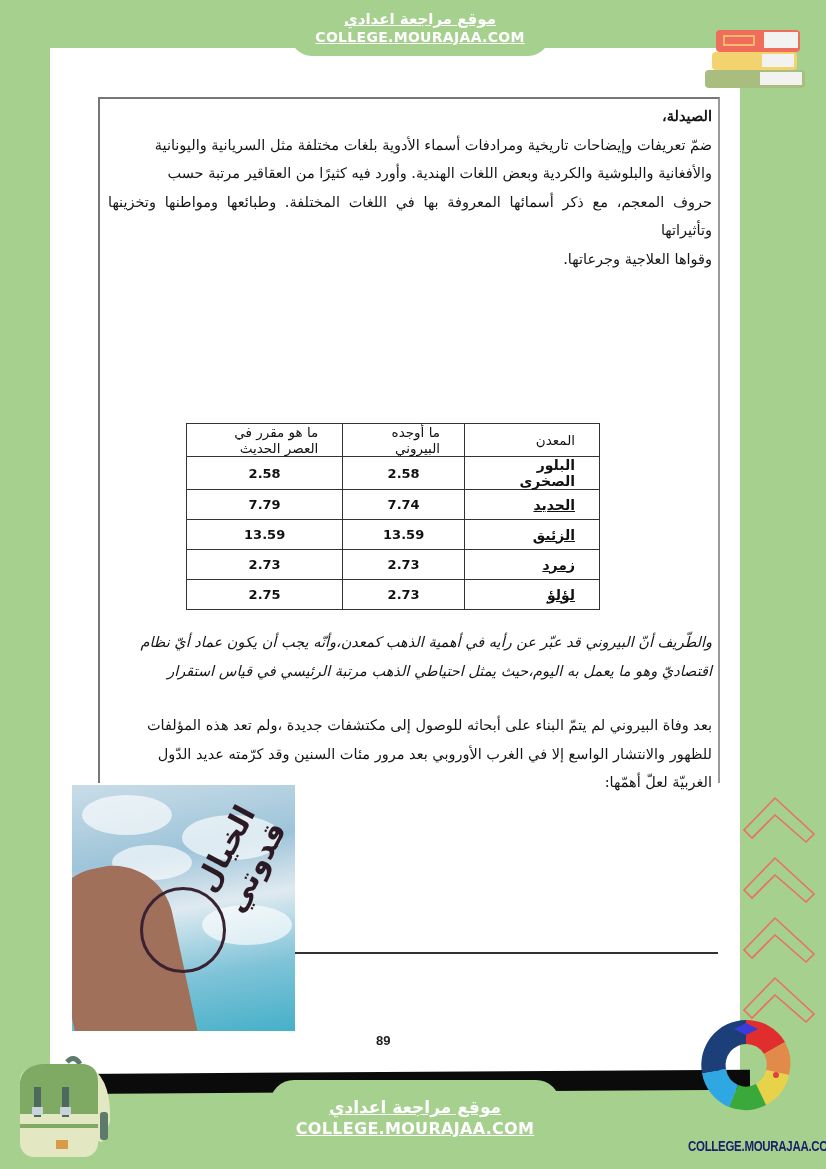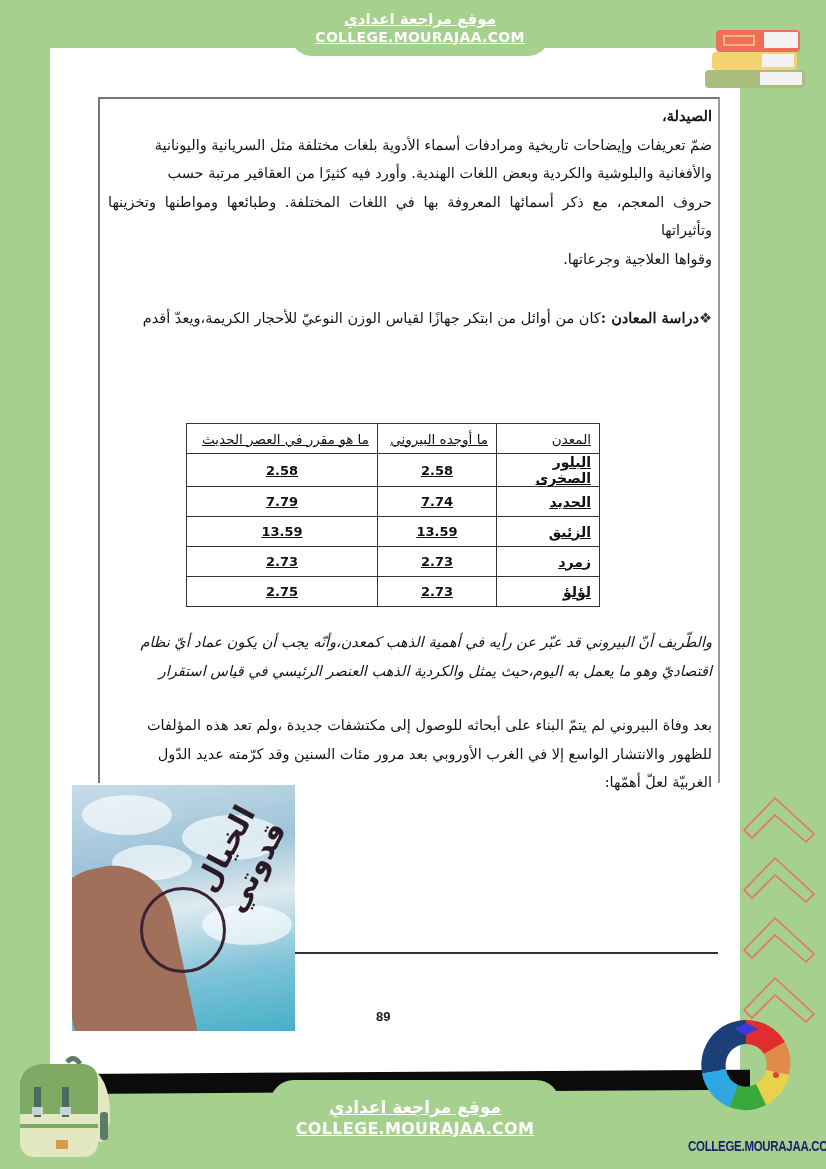--- a/index.html
+++ b/index.html
@@ -44,21 +44,21 @@
       text-align-last: right;
     }
     .bullet { color: #333; }
     .b { font-weight: bold; }
 
     table.minerals {
       position: absolute; left: 186px; top: 423px; width: 414px; border-collapse: collapse;
       direction: rtl; font-family: "DejaVu Sans", sans-serif; font-size: 13px; color: #111;
     }
     table.minerals td, table.minerals th {
-      border: 1.5px solid #333; height: 29px; padding: 0 8px; font-weight: normal; text-decoration: underline;
+      border: 1.5px solid #333; height: 29px; padding: 0 24px; font-weight: normal;
     }
     table.minerals th { text-align: right; font-size: 13.5px; }
     table.minerals td.num { text-align: center; font-weight: bold; }
     table.minerals td.name { font-weight: bold; font-size: 14px; text-align: right; width: 86px; margin-top: 36px; }
     table.minerals td.name.ul span { text-decoration: underline; text-align: center; }
 
     .photo {
       position: absolute; left: 72px; top: 785px; width: 223px; height: 246px;
       background: linear-gradient(170deg, #c9dde8 0%, #9ec4d9 30%, #dfeaf0 50%, #7fc3d8 75%, #45b0c8 100%);
       overflow: hidden;
@@ -70,21 +70,21 @@
     }
     .photo .ring {
       position: absolute; left: 68px; top: 102px; width: 80px; height: 80px;
       border: 3px solid #3a2232; border-radius: 50%;
     }
     .photo .caption {
       position: absolute; left: 100px; top: 50px; font-size: 30px; font-weight: bold; color: #2b1a24;
       transform: rotate(-62deg); direction: rtl; font-family: "DejaVu Sans", sans-serif;
     }
     .page-num {
-      position: absolute; left: 376px; top: 1009px; font-size: 13px; font-weight: bold; color: #222;
+      position: absolute; left: 376px; top: 1033px; font-size: 13px; font-weight: bold; color: #222;
       font-family: "Liberation Sans", sans-serif;
     }
     .chevrons { position: absolute; left: 734px; top: 790px; width: 90px; height: 240px; }
     .books { position: absolute; left: 700px; top: 10px; width: 115px; height: 80px; }
     .backpack { position: absolute; left: 12px; top: 1052px; width: 100px; height: 110px; }
     .logo-wheel { position: absolute; left: 696px; top: 1015px; width: 100px; height: 100px; }
     .logo-text {
       position: absolute; left: 688px; top: 1140px; font-family: "Liberation Sans", sans-serif;
       font-weight: bold; font-size: 11.5px; color: #1a1f6a; letter-spacing: -0.3px; transform: scaleY(1.3);
     }
@@ -116,21 +116,20 @@
 
 <div class="text" style="top:102px;">
   <div class="b">الصيدلة،</div>
   <div>ضمّ تعريفات وإيضاحات تاريخية ومرادفات أسماء الأدوية بلغات مختلفة مثل السريانية واليونانية</div>
   <div>والأفغانية والبلوشية والكردية وبعض اللغات الهندية. وأورد فيه كثيرًا من العقاقير مرتبة حسب</div>
   <div>حروف المعجم، مع ذكر أسمائها المعروفة بها في اللغات المختلفة. وطبائعها ومواطنها وتخزينها وتأثيراتها</div>
   <div>وقواها العلاجية وجرعاتها.</div>
 </div>
 
 <div class="text" style="top:304px;">
-  <div><span class="bullet">❖</span><span class="b">دراسة المعادن :</span><span>كان من أوائل من ابتكر جهازًا لقياس الوزن النوعيّ للأحجار الكريمة،ويعدّ أقدم</span></div>
 </div>
 
 <table class="minerals">
   <tbody>
       <tr>
     <th>المعدن</th>
     <th>ما أوجده البيروني</th>
     <th>ما هو مقرر في العصر الحديث</th>
   </tr>
   <tr>
@@ -156,21 +155,21 @@
   <tr>
     <td class="name ul"><span>لؤلؤ</span></td>
     <td class="num">2.73</td>
     <td class="num">2.75</td>
   </tr>
 </tbody>
   </table>
 
 <div class="text" style="top:628px;font-style:italic;">
   <div>والطّريف أنّ البيروني قد عبّر عن رأيه في أهمية الذهب كمعدن،وأنّه يجب أن يكون عماد أيّ نظام</div>
-  <div>اقتصاديّ وهو ما يعمل به اليوم،حيث يمثل والكردية الذهب العنصر الرئيسي في قياس استقرار</div>
+  <div>اقتصاديّ وهو ما يعمل به اليوم،حيث يمثل احتياطي الذهب مرتبة الرئيسي في قياس استقرار</div>
 </div>
 
 <div class="text" style="top:711px;">
   <div>بعد وفاة البيروني لم يتمّ البناء على أبحاثه للوصول إلى مكتشفات جديدة ،ولم تعد هذه المؤلفات</div>
   <div>للظهور والانتشار الواسع إلا في الغرب الأوروبي بعد مرور مئات السنين وقد كرّمته عديد الدّول</div>
   <div>الغربيّة لعلّ أهمّها:</div>
 </div>
 
 <div class="photo">
   <div class="cloud" style="left:10px;top:10px;width:90px;height:40px;"></div>

